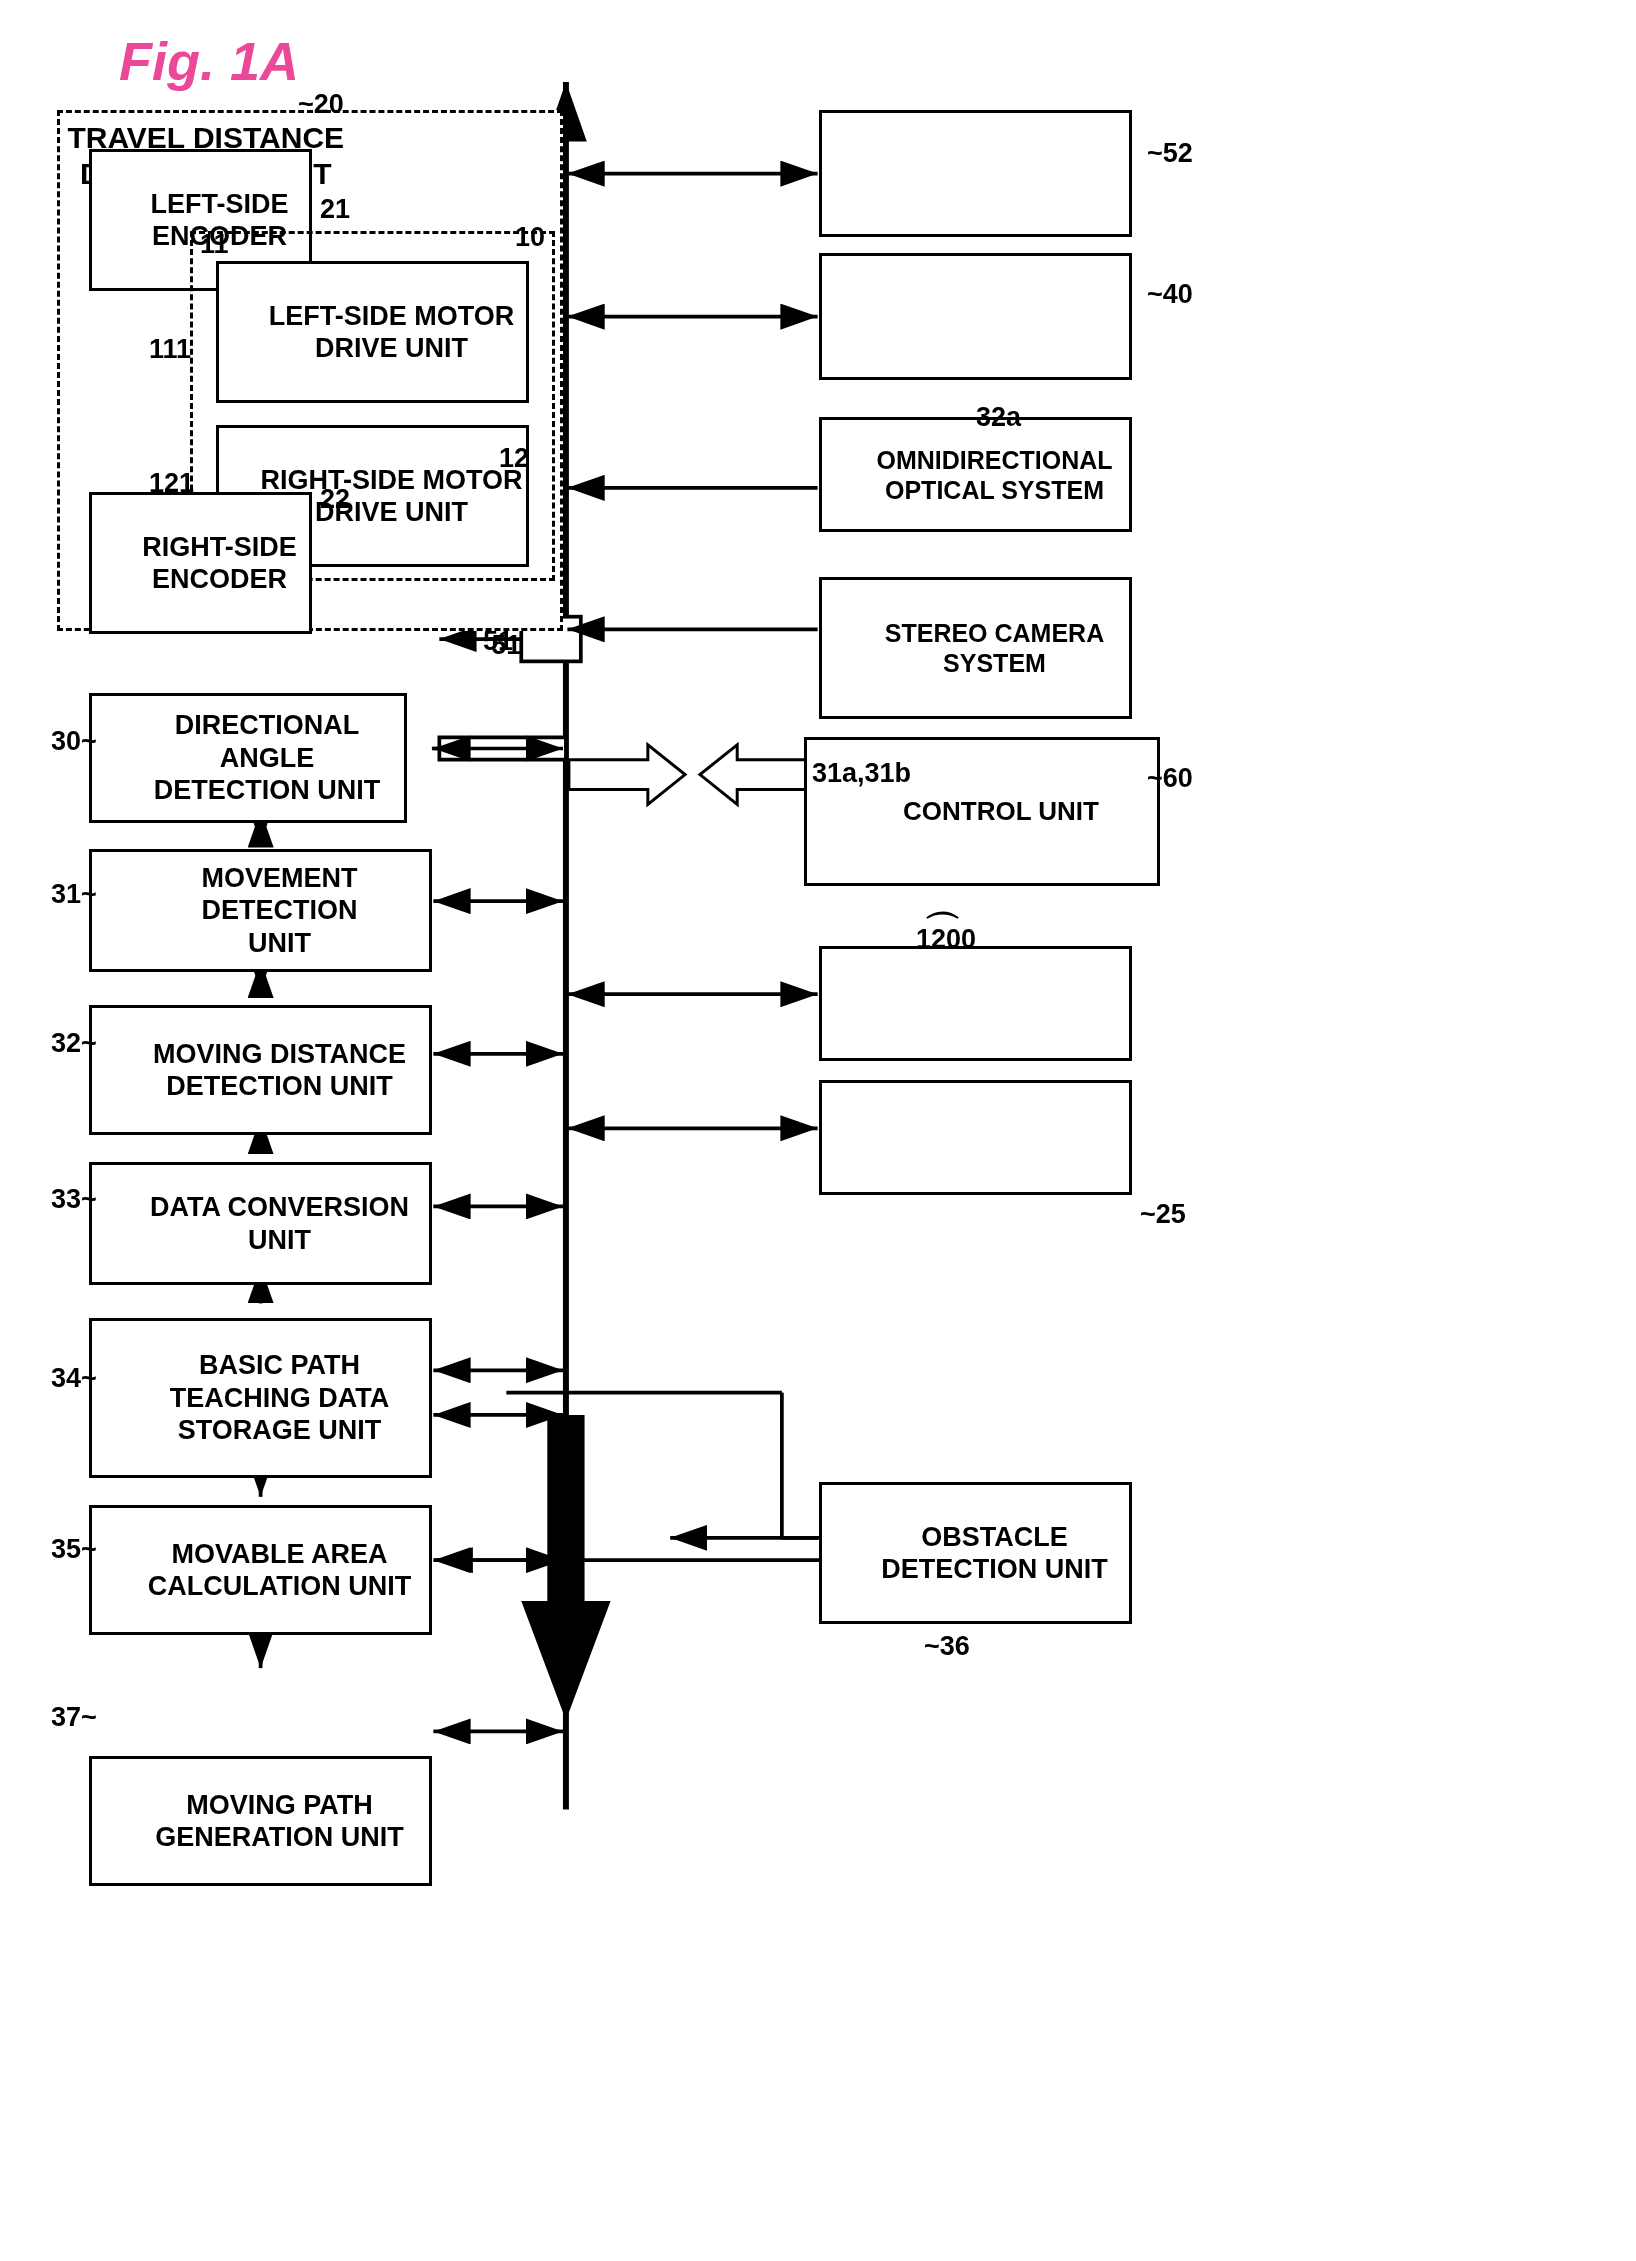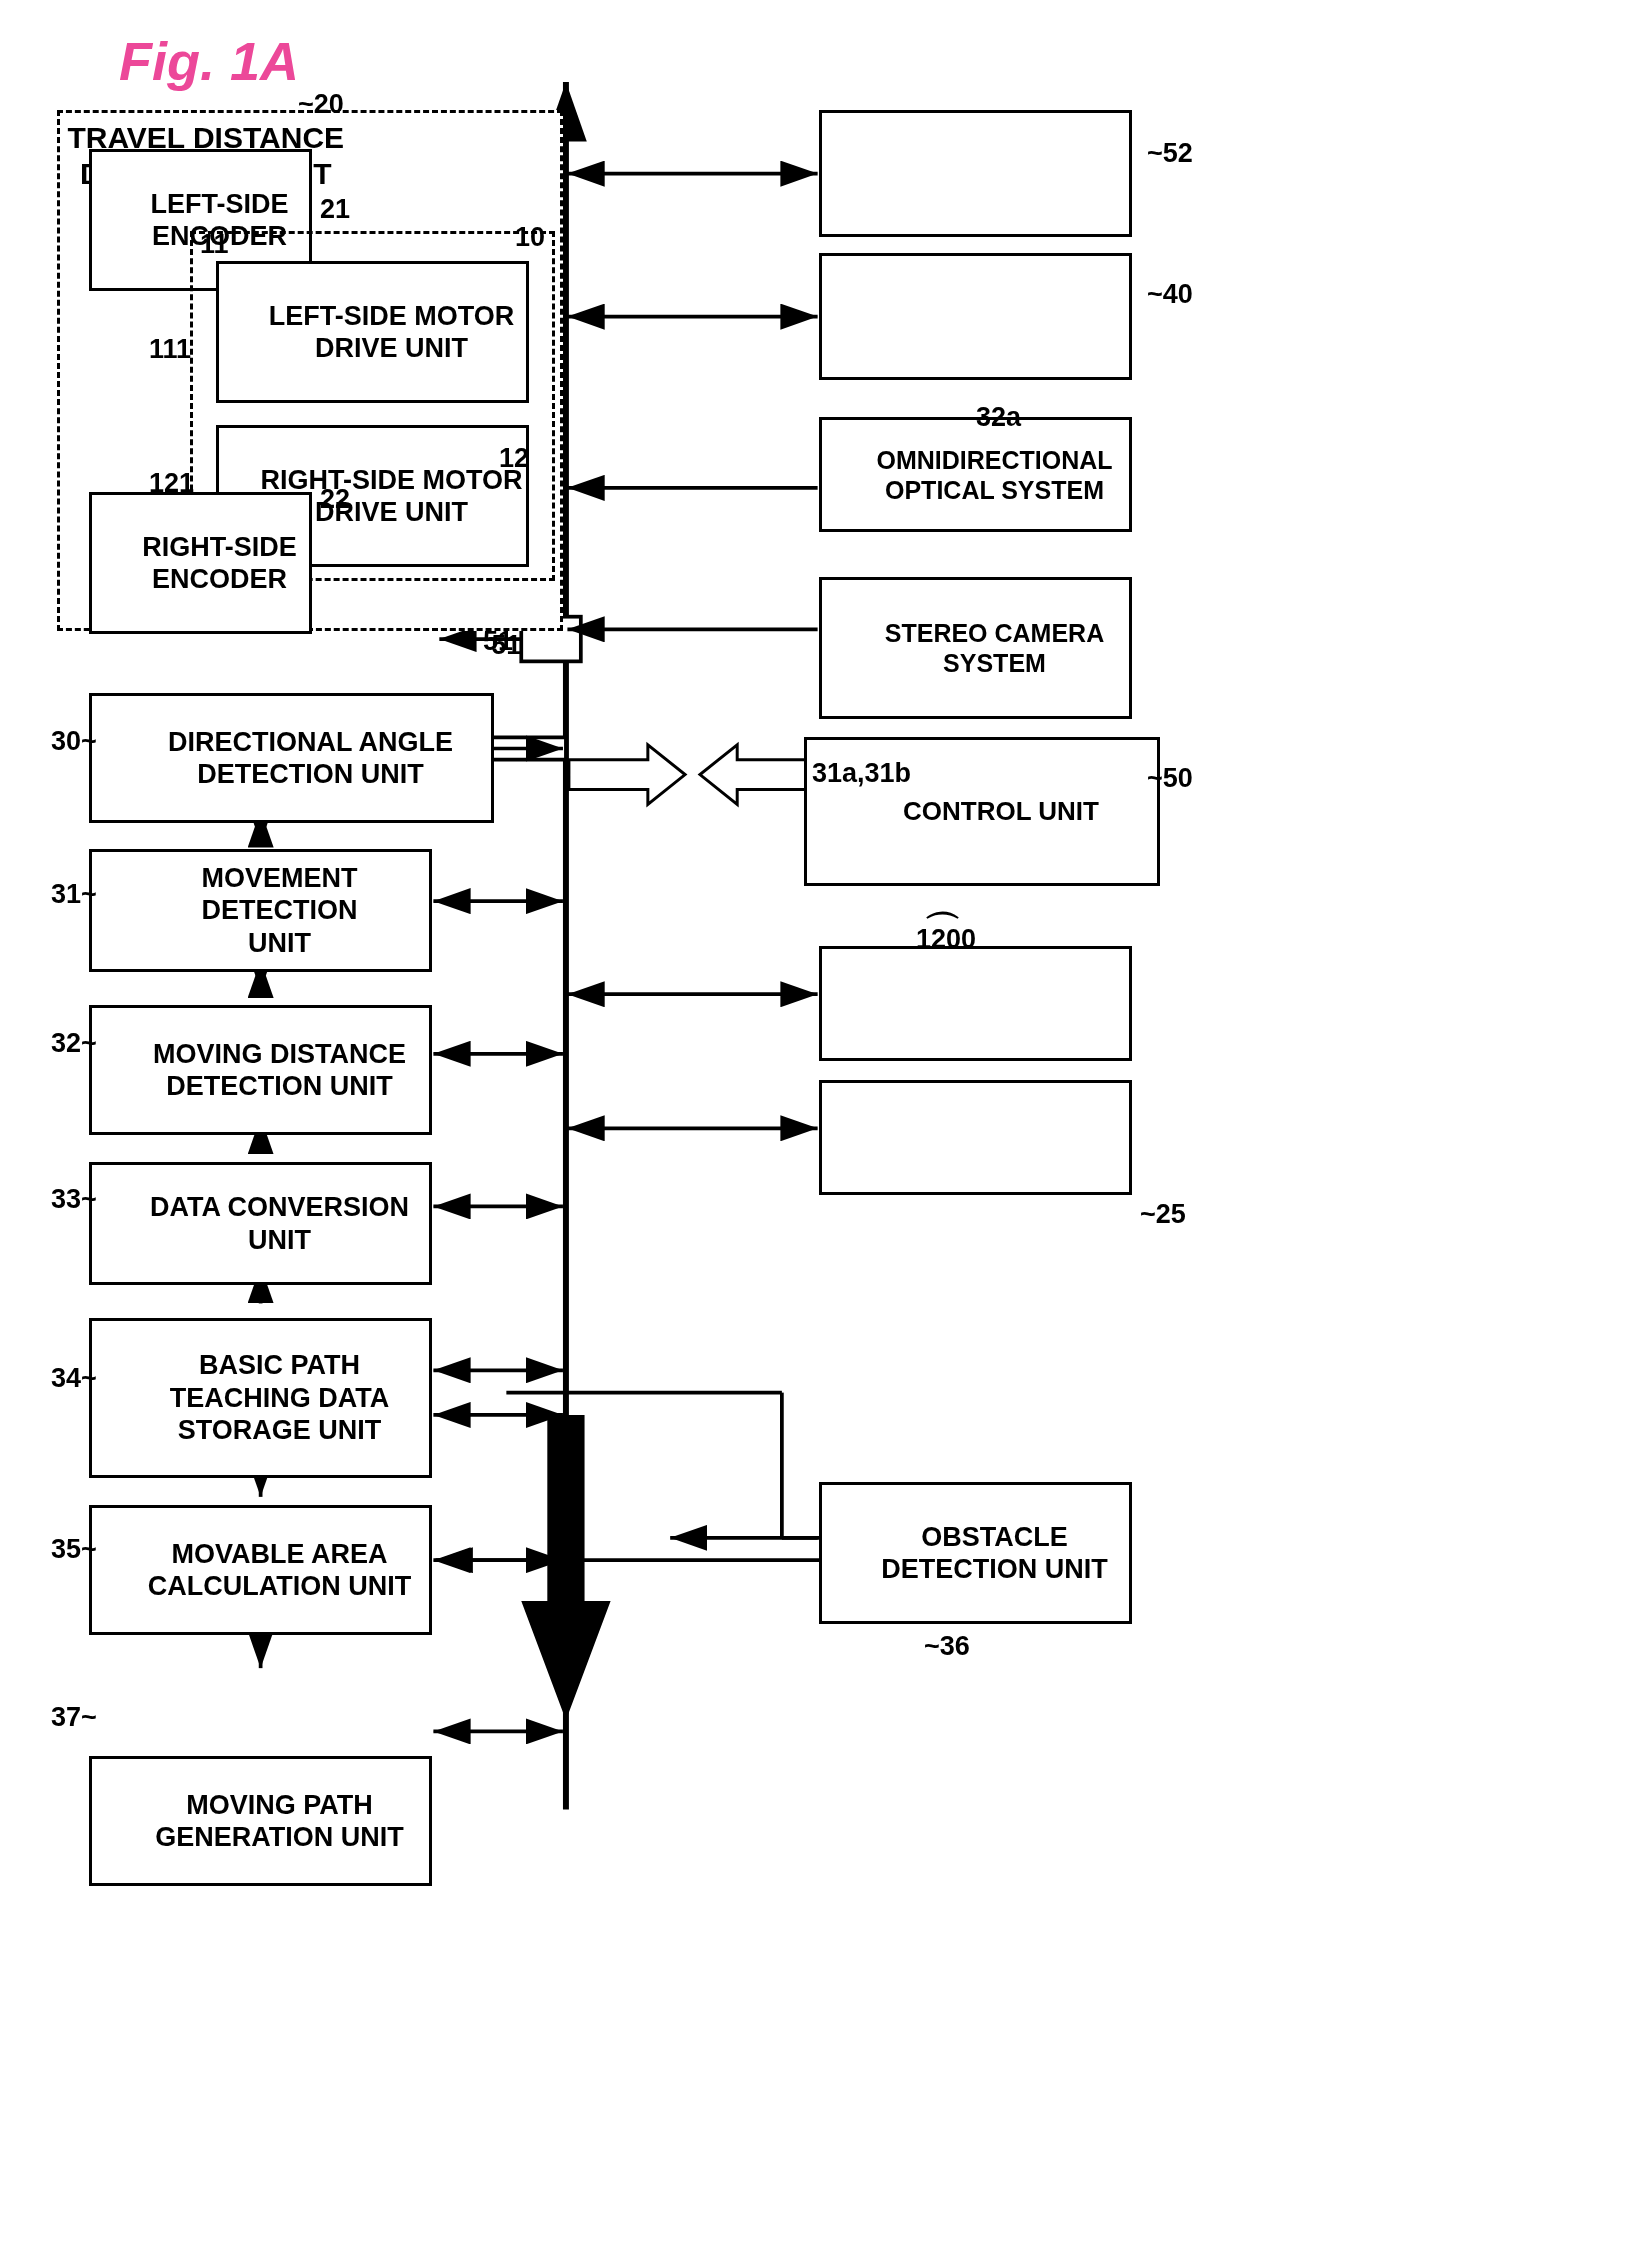--- a/index.html
+++ b/index.html
@@ -196,21 +196,21 @@
 </div>
 
 <div class="box" style="left:216px;top:425px;width:313px;height:142px;font-size:27px;">
   RIGHT-SIDE MOTOR<br>DRIVE UNIT
 </div>
 
 <div class="box" style="left:89px;top:492px;width:223px;height:142px;font-size:27px;">
   RIGHT-SIDE<br>ENCODER
 </div>
 
-<div class="box" style="left:89px;top:693px;width:405px;height:130px;font-size:27px;">
+<div class="box" style="left:89px;top:693px;width:318px;height:130px;font-size:27px;">
   DIRECTIONAL ANGLE<br>DETECTION UNIT
 </div>
 
 <div class="box" style="left:89px;top:849px;width:343px;height:123px;font-size:27px;">
   MOVEMENT DETECTION<br>UNIT
 </div>
 
 <div class="box" style="left:89px;top:1005px;width:343px;height:130px;font-size:27px;">
   MOVING DISTANCE<br>DETECTION UNIT
 </div>
@@ -272,18 +272,18 @@
 <div class="label" style="left:51px;top:879px;">31~</div>
 <div class="label" style="left:51px;top:1028px;">32~</div>
 <div class="label" style="left:51px;top:1184px;">33~</div>
 <div class="label" style="left:51px;top:1363px;">34~</div>
 <div class="label" style="left:51px;top:1534px;">35~</div>
 <div class="label" style="left:51px;top:1702px;">37~</div>
 <div class="label" style="left:1147px;top:138px;">~52</div>
 <div class="label" style="left:1147px;top:279px;">~40</div>
 <div class="label" style="left:976px;top:402px;">32a</div>
 <div class="label" style="left:812px;top:758px;">31a,31b</div>
-<div class="label" style="left:1147px;top:763px;">~50</div>
+<div class="label" style="left:1147px;top:763px;">~60</div>
 <div class="label" style="left:916px;top:924px;">1200</div>
 <div class="label" style="left:924px;top:905px; font-size:37px;">⌒</div>
 <div class="label" style="left:1140px;top:1199px;">~25</div>
 <div class="label" style="left:924px;top:1631px;">~36</div>
 
 
 </body></html>

